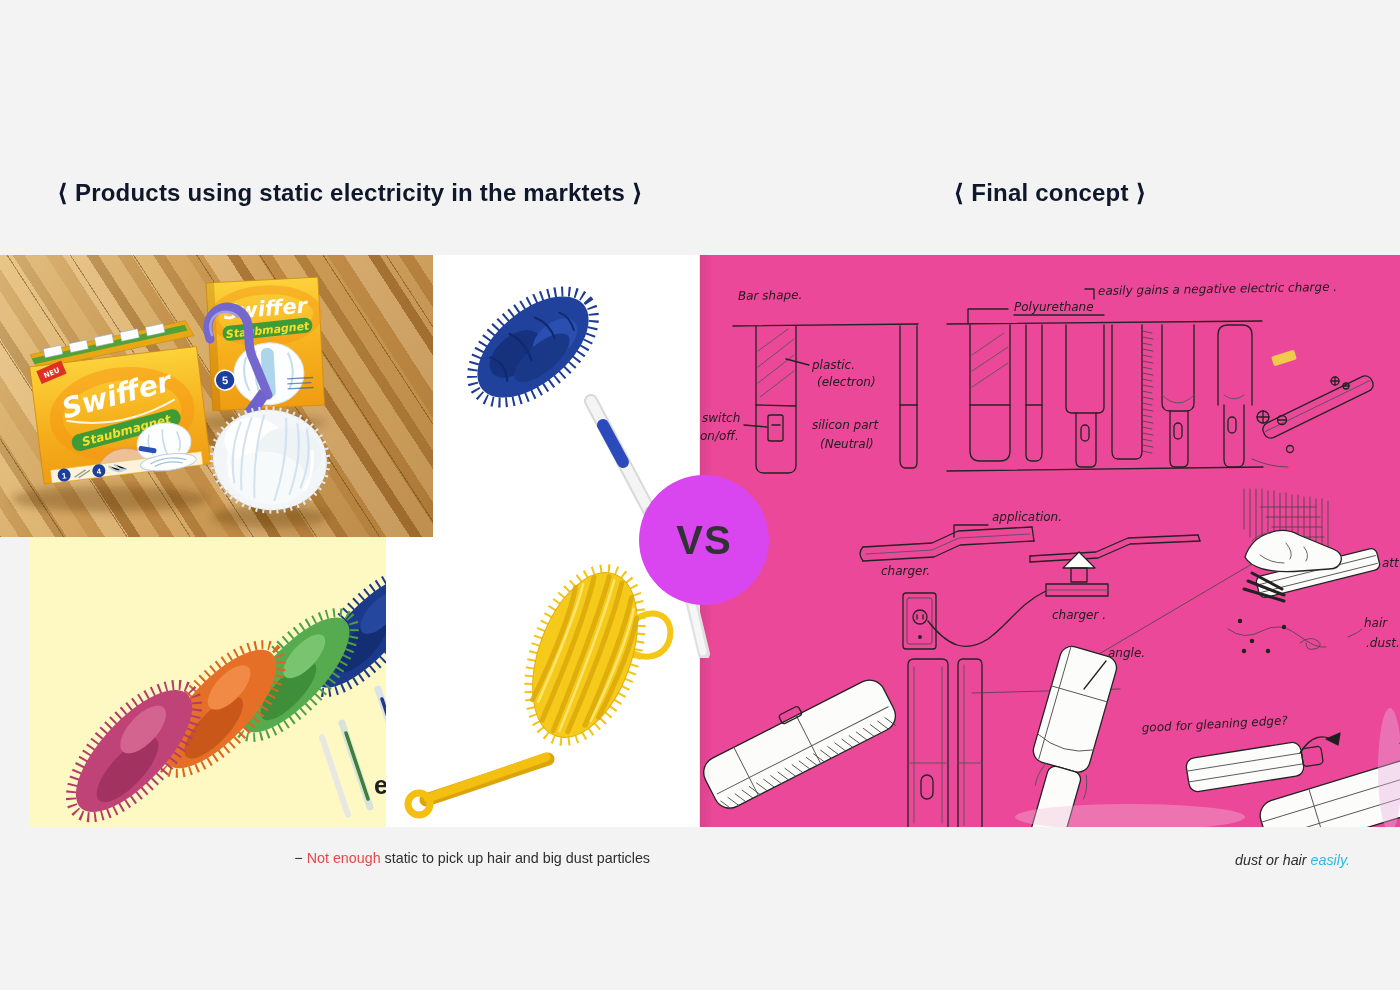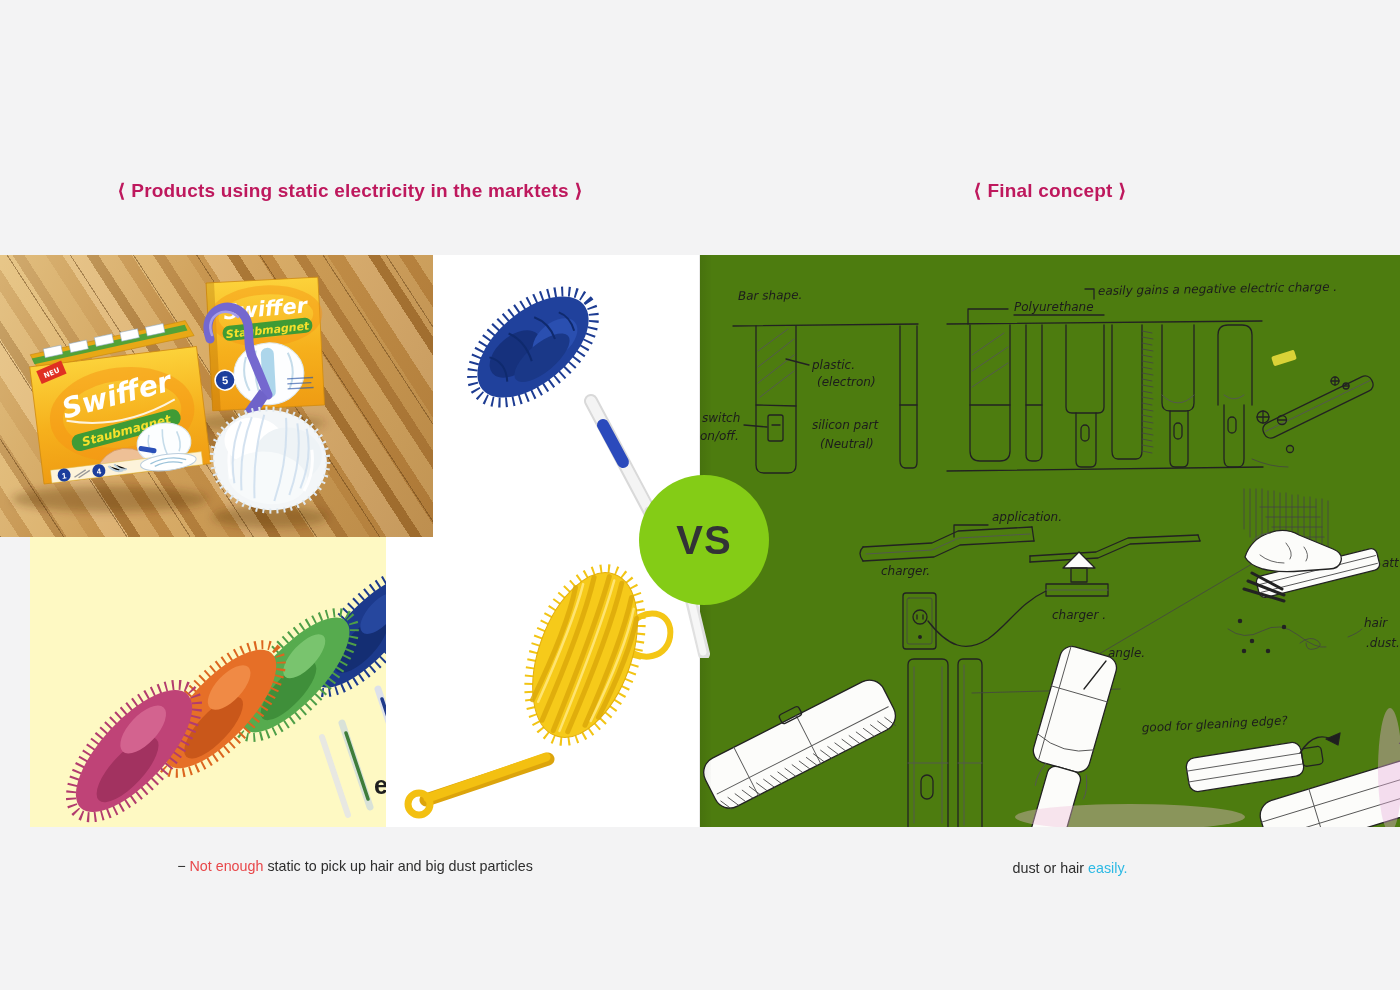--- a/index.html
+++ b/index.html
@@ -5,49 +5,49 @@
   html,body{margin:0;padding:0;}
   body{
     width:1400px;height:990px;position:relative;overflow:hidden;
     background:#f3f3f4;
     font-family:"Liberation Sans","DejaVu Sans",sans-serif;
     -webkit-font-smoothing:antialiased;
   }
   .abs{position:absolute;}
   .title{
     top:179px;width:700px;text-align:center;
-    font-size:19px;font-weight:bold;color:#be185d;letter-spacing:.2px;
+    font-size:24px;font-weight:bold;color:#0f172a;letter-spacing:.2px;
   }
   .photo{overflow:hidden;}
   .photo svg{display:block;}
   #photo-swiffer{
     left:0;top:255px;width:433px;height:282px;
     background:
       repeating-linear-gradient(57deg, rgba(90,55,15,.45) 0 1px, rgba(0,0,0,0) 1px 53px),
       linear-gradient(115deg, rgba(255,240,190,.38), rgba(0,0,0,0) 45%, rgba(110,60,10,.22)),
       repeating-linear-gradient(57deg,
         #d4a662 0 16px,#bf8a44 16px 28px,#d9ad68 28px 46px,#b5813e 46px 56px,
         #cf9f58 56px 74px,#c49049 74px 88px,#ddb273 88px 108px,#aa7736 108px 118px);
   }
   #photo-blue{left:433px;top:255px;width:267px;height:282px;background:#ffffff;}
   #photo-colorful{left:2px;top:537px;width:386px;height:290px;background:#fef9c3;margin-left:28px;}
   #photo-yellow{left:386px;top:537px;width:314px;height:290px;background:#ffffff;}
-  #sketch-panel{left:700px;top:255px;width:700px;height:572px;background:#4d7c0f;}
+  #sketch-panel{left:700px;top:255px;width:700px;height:572px;background:#ec4899;}
   #seam{left:699px;top:255px;width:12px;height:572px;
     background:linear-gradient(to right, rgba(0,0,0,.085), rgba(0,0,0,.015));}
   #handle-tip{left:682px;top:596px;width:30px;height:62px;}
   #vs-circle{
     left:639px;top:475px;width:130px;height:130px;border-radius:50%;
-    background:#84cc16;display:flex;align-items:center;justify-content:center;
+    background:#d946ef;display:flex;align-items:center;justify-content:center;
     font-size:40px;font-weight:bold;color:#323236;letter-spacing:1px;
   }
-  .caption{font-size:14.3px;line-height:19.5px;color:#2d2d2d;text-align:center;top:849px;margin-top:8px;}
+  .caption{font-size:14.3px;line-height:19.5px;color:#2d2d2d;text-align:right;top:849px;}
   #caption-left{left:60px;width:590px;}
   #caption-right{left:790px;width:560px;}
-  .caption .line3{margin-top:2px;}
+  .caption .line3{margin-top:2px;font-style:italic;}
   .c-red{color:#e8474a;}
   .c-cyan{color:#2cb9e4;}
   
   .ink{stroke:#222;stroke-width:1.3;fill:none;stroke-linecap:round;stroke-linejoin:round;}
   .thin{stroke-width:.8;stroke:#444;}
   .lite{stroke-width:.9;stroke:#555;}
   text.hand{font-family:"DejaVu Sans",sans-serif;font-style:italic;font-size:12px;
     fill:#1c1c1c;stroke:none;}
   .boxtxt{font-family:"DejaVu Sans",sans-serif;font-style:italic;font-weight:bold;stroke:none;}
 </style>

